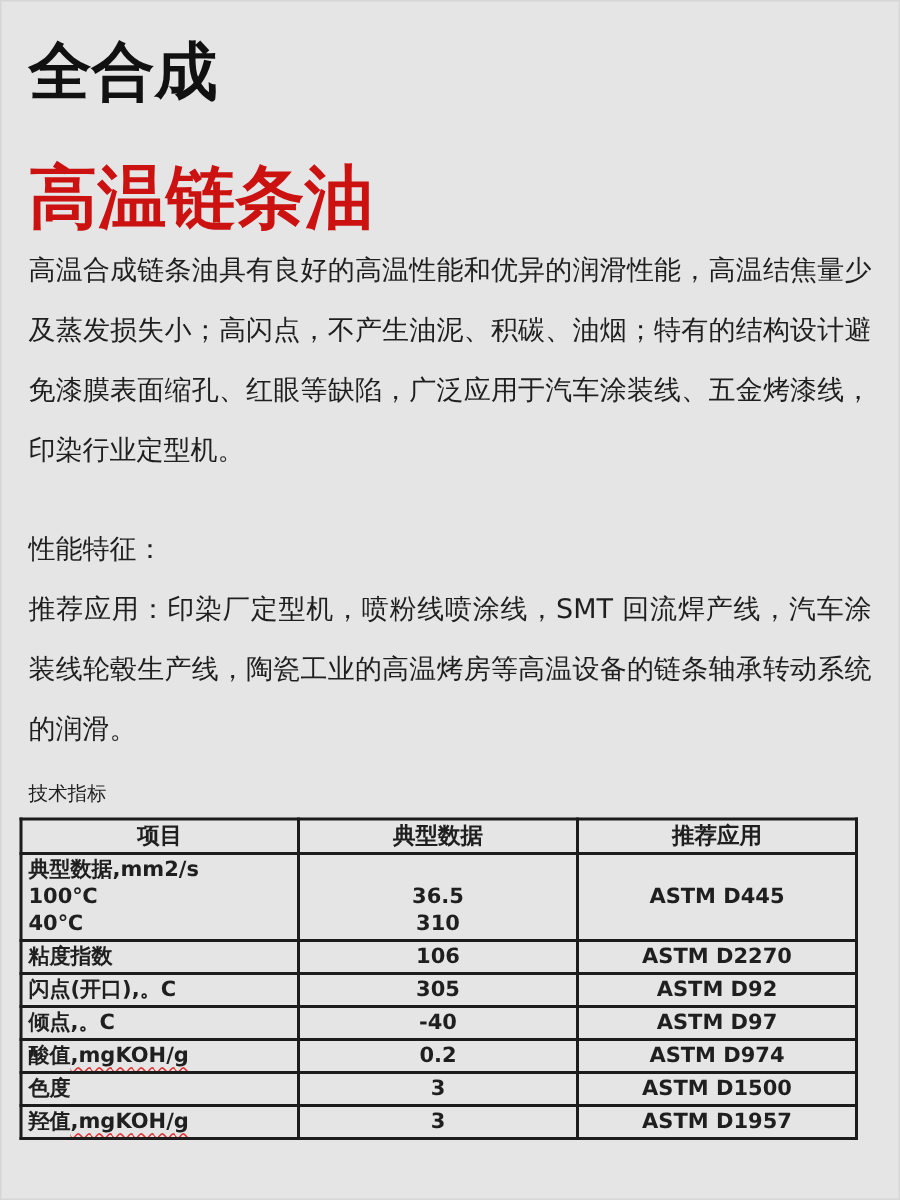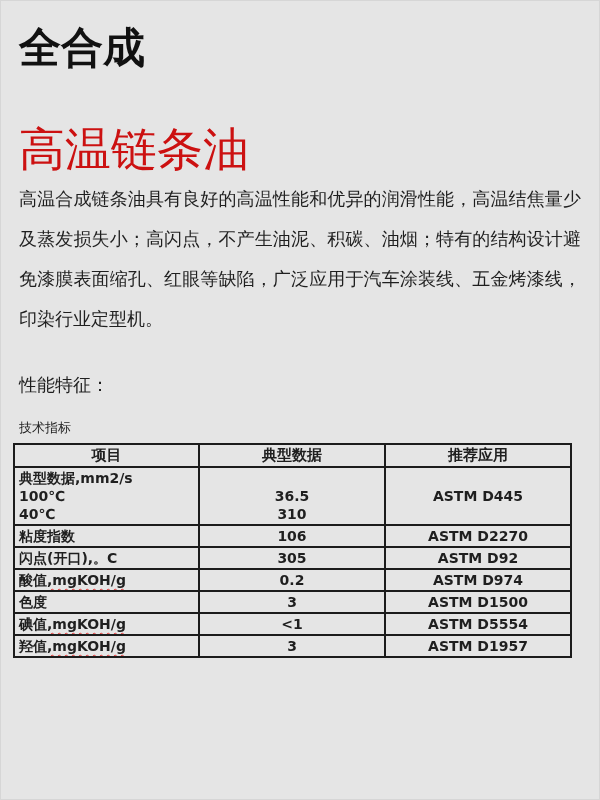--- a/index.html
+++ b/index.html
@@ -17,23 +17,23 @@
   }
   .title-black {
     font-size: 42px;
     font-weight: 900;
     line-height: 54px;
     margin: 0;
     color: #111111;
   }
   .title-red {
     font-size: 46px;
-    font-weight: 400;
+    font-weight: 700;
     line-height: 60px;
-    margin: 44px 0 0 0;
+    margin: 26px 0 0 0;
     color: var(--accent-red, #cc1111);
   }
   p.bodytext {
     margin: 0;
     font-size: 18px;
     line-height: 40px;
     text-align: justify;
   }
   p.bodytext.first { margin-top: 26px; }
   .table-caption {
@@ -80,20 +80,21 @@
 </style>
 </head>
 <body>
 
 <div class="page">
   <h1 class="title-black">全合成</h1>
   <h2 class="title-red">高温链条油</h2>
 
   <p class="bodytext">高温合成链条油具有良好的高温性能和优异的润滑性能，高温结焦量少及蒸发损失小；高闪点，不产生油泥、积碳、油烟；特有的结构设计避免漆膜表面缩孔、红眼等缺陷，广泛应用于汽车涂装线、五金烤漆线，印染行业定型机。</p>
   <p class="bodytext first">性能特征：</p>
+  <p class="bodytext">推荐应用：印染厂定型机，喷粉线喷涂线，SMT 回流焊产线，汽车涂装线轮毂生产线，陶瓷工业的高温烤房等高温设备的链条轴承转动系统的润滑。</p>
 
   <div class="table-caption">技术指标</div>
 
   <table class="specs">
     <colgroup>
         <col class="c1">
         <col class="c2">
         <col class="c3">
       </colgroup>
     <thead>
@@ -130,47 +131,47 @@
           <td class="item">
             <div class="cline">闪点(开口),。C</div>
           </td>
           <td class="val">
             <div class="cline">305</div>
           </td>
           <td class="method">ASTM D92</td>
         </tr>
         <tr>
           <td class="item">
+            <div class="cline">倾点,。C</div>
+          </td>
+          <td class="val">
+            <div class="cline">-40</div>
+          </td>
+          <td class="method">ASTM D97</td>
+        </tr>
+        <tr>
+          <td class="item">
             <div class="cline">酸值<span class="sq">,mgKOH/g</span></div>
           </td>
           <td class="val">
             <div class="cline">0.2</div>
           </td>
           <td class="method">ASTM D974</td>
         </tr>
         <tr>
           <td class="item">
             <div class="cline">色度</div>
           </td>
           <td class="val">
             <div class="cline">3</div>
           </td>
           <td class="method">ASTM D1500</td>
         </tr>
         <tr>
           <td class="item">
-            <div class="cline">碘值<span class="sq">,mgKOH/g</span></div>
-          </td>
-          <td class="val">
-            <div class="cline">&lt;1</div>
-          </td>
-          <td class="method">ASTM D5554</td>
-        </tr>
-        <tr>
-          <td class="item">
             <div class="cline">羟值<span class="sq">,mgKOH/g</span></div>
           </td>
           <td class="val">
             <div class="cline">3</div>
           </td>
           <td class="method">ASTM D1957</td>
         </tr>
       </tbody>
   </table>
 </div>

